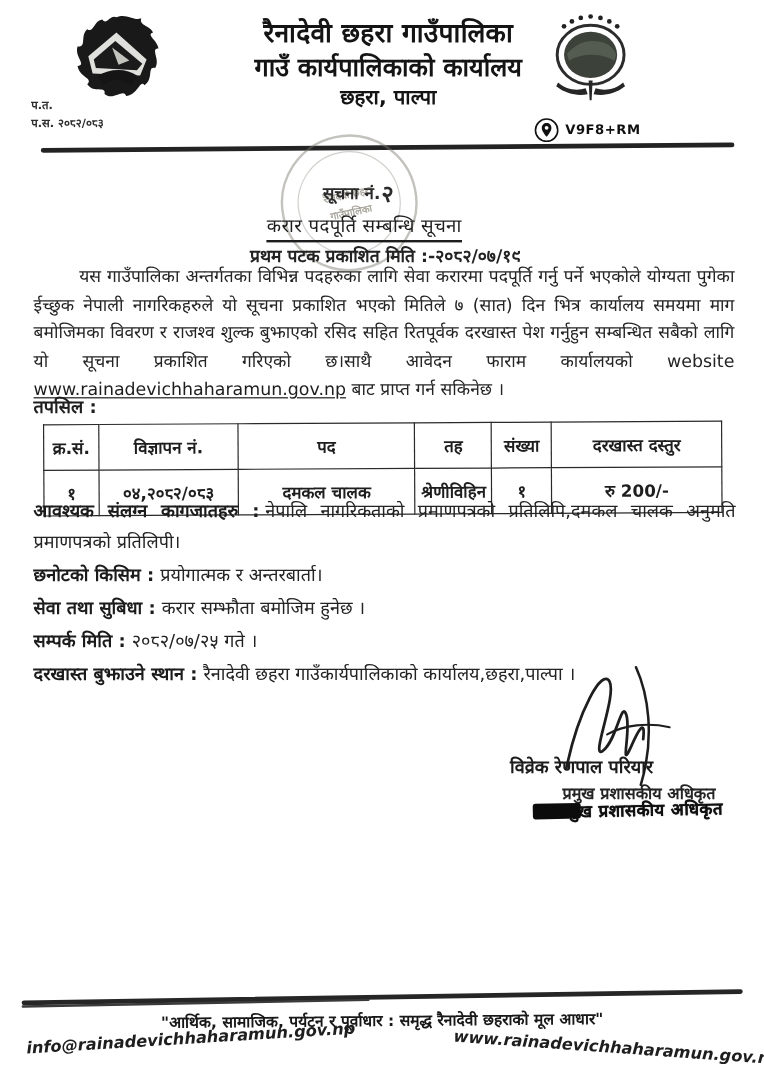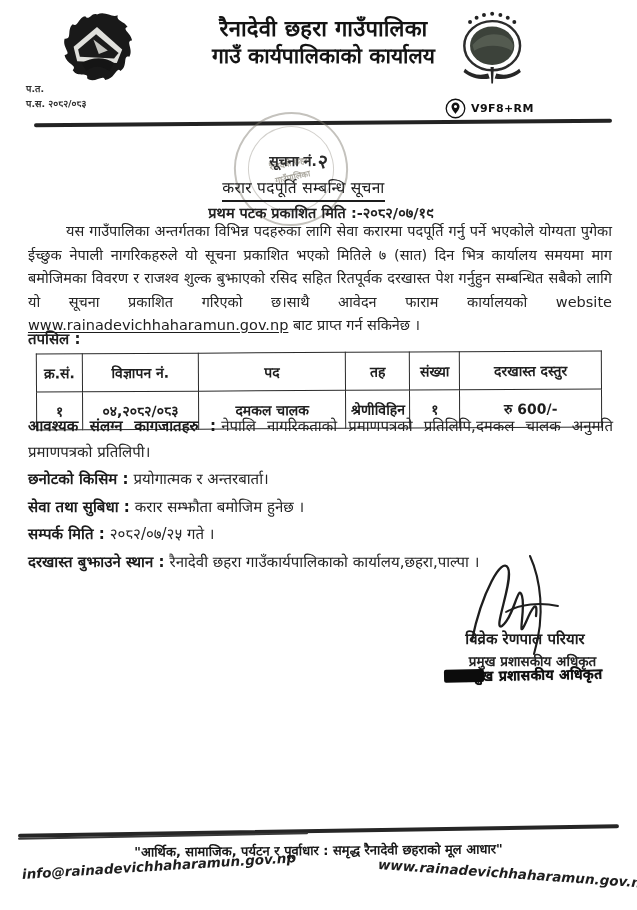--- a/index.html
+++ b/index.html
@@ -52,21 +52,21 @@
   table.vac th, table.vac td{ border:1.6px solid #2a2a2a; font-size:14px; padding:9px 4px; text-align:center; color:#1e1e1e; }
   table.vac th{ font-weight:700; }
   table.vac td{ font-weight:600; }
   
   .details{ position:absolute; left:28px; right:24px; top:414px; font-size:15px; color:#232323; }
   .details .row{ line-height:25.5px; margin-bottom:2px; text-align:justify; }
   .details .lab{ font-weight:700; color:#1b1b1b; margin-right:5px; }
   .details .val{ font-weight:500; }
   
   .sig-scribble{ position:absolute; left:462px; top:552px; width:115px; height:104px; }
-  .sig-name{ position:absolute; left:425px; top:628px; width:200px; text-align:center;
+  .sig-name{ position:absolute; left:425px; top:628px; width:200px; 
              font-size:15px; font-weight:700; color:#1c1c1c; }
   .sig-desig{ position:absolute; left:440px; top:652px; width:185px; text-align:center;
               font-size:13.5px; font-weight:700; color:#242424; }
   .sig-stamp{ position:absolute; left:436px; top:665px; width:195px; text-align:center;
               font-size:14px; font-weight:800; color:#101010; transform:rotate(-1.2deg);
               letter-spacing:.4px; text-shadow:0 0 .7px #111; }
   .redaction{ position:absolute; left:8px; top:3px; width:40px; height:13px; background:#0c0c0c; border-radius:2px; }
   
   .rule-bot{ position:absolute; left:18px; top:829px; width:601px; height:4px; background:#262626;
              border-radius:3px; transform:rotate(-.9deg); }
@@ -90,20 +90,21 @@
       <path d="M24 42 L50 20 L78 45 L72 60 L28 58 Z" fill="#f6f6f2" opacity="0.9"></path>
       <path d="M29 45 L49 28 L74 49 L69 55 L31 53 Z" fill="#1b1b1b"></path>
       <path d="M33 60 C44 53 60 53 69 60 L64 69 C54 62 46 62 38 69 Z" fill="#151515"></path>
       <path d="M46 34 L62 46 L52 50 Z" fill="#efefe9" opacity="0.8"></path>
     </svg>
   </div>
 
   <div class="head-center">
     <div class="l1">रैनादेवी छहरा गाउँपालिका</div>
     <div class="l2">गाउँ कार्यपालिकाको कार्यालय</div>
+    <div class="l3">छहरा, पाल्पा</div>
   </div>
 
   <div class="emblem-right">
     <svg viewBox="0 0 100 100" width="82" height="86">
       <g fill="#222">
         <circle cx="22" cy="17" r="2.4"></circle>
           <circle cx="30" cy="12" r="2.4"></circle>
           <circle cx="39" cy="8.5" r="2.4"></circle>
         <circle cx="49" cy="7" r="2.4"></circle>
           <circle cx="59" cy="8.5" r="2.4"></circle>
@@ -173,21 +174,21 @@
       <th>तह</th>
       <th>संख्या</th>
       <th>दरखास्त दस्तुर</th>
     </tr>
     <tr>
       <td>१</td>
       <td>०४,२०८२/०८३</td>
       <td>दमकल चालक</td>
       <td>श्रेणीविहिन</td>
       <td>१</td>
-      <td>रु 600/-</td>
+      <td>रु 200/-</td>
     </tr>
   </tbody>
     </table>
 
   <div class="details">
     <div class="row">
       <span class="lab">आवश्यक संलग्न कागजातहरु :</span><span class="val">नेपालि नागरिकताको प्रमाणपत्रको प्रतिलिपि,दमकल चालक अनुमति प्रमाणपत्रको प्रतिलिपी।</span>
     </div>
     <div class="row">
       <span class="lab">छनोटको किसिम :</span><span class="val">प्रयोगात्मक र अन्तरबार्ता।</span>

